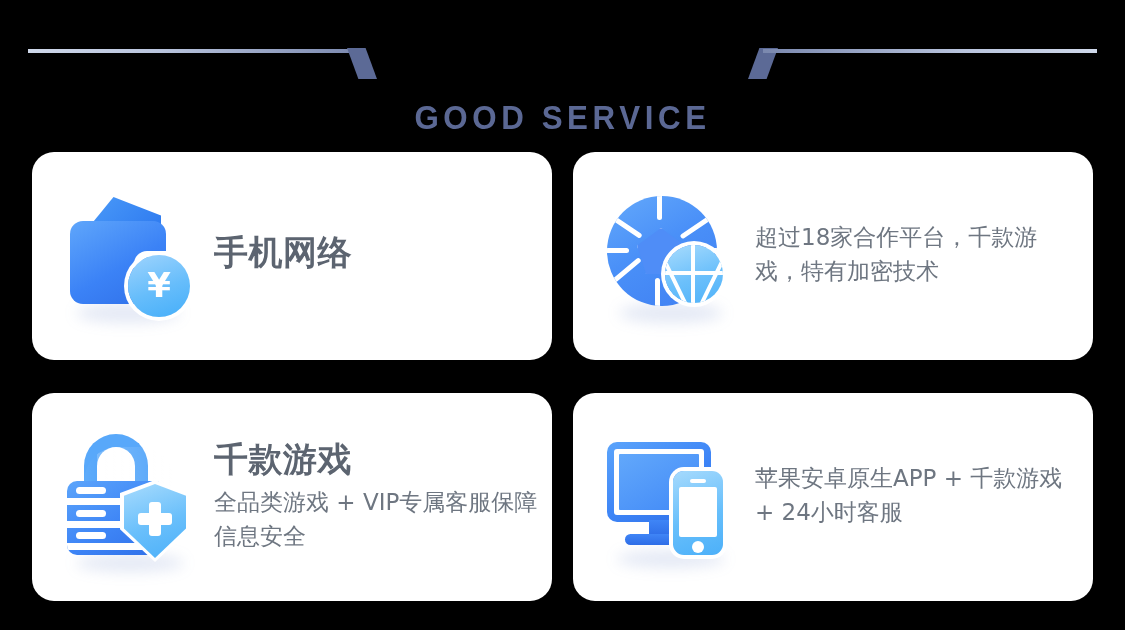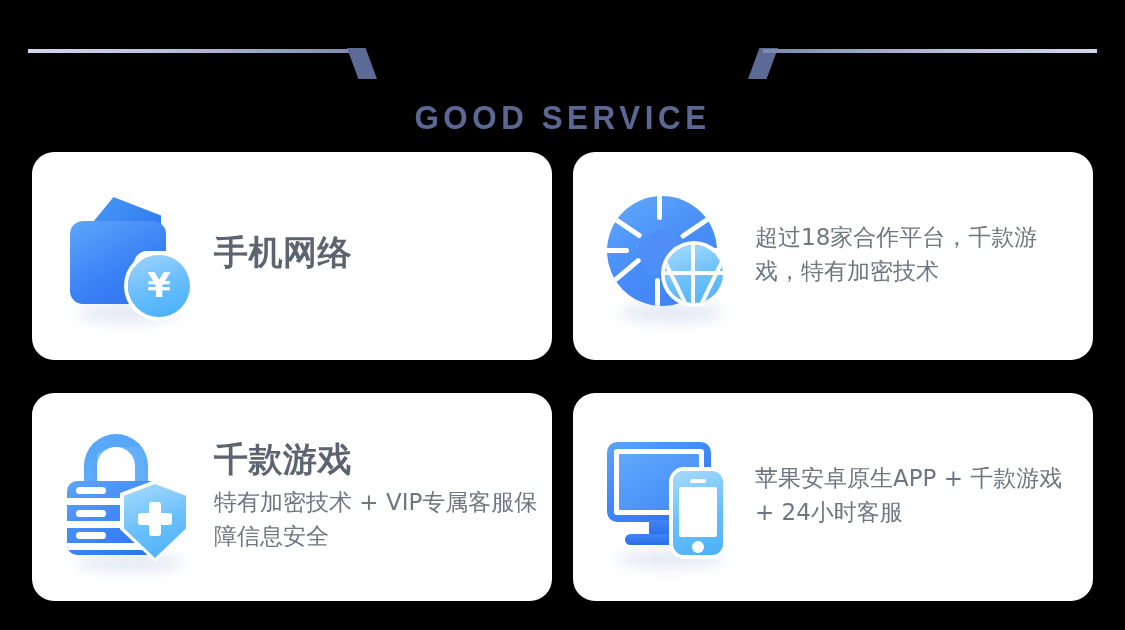--- a/index.html
+++ b/index.html
@@ -437,21 +437,21 @@
         <div class="dash" style="top:29px;"></div>
         <div class="dash" style="top:51px;"></div>
       </div>
       <div class="l-shield-ring"></div>
       <div class="l-shield"></div>
       <div class="l-cross-v"></div>
       <div class="l-cross-h"></div>
     </div>
     <div class="text-wrap">
       <div class="card-title">千款游戏</div>
-      <div class="card-desc">特有加密技术 + VIP专属客服保障信息安全</div>
+      <div class="card-desc">全品类游戏 + VIP专属客服保障信息安全</div>
     </div>
   </div>
 
   <div class="card">
     <div class="icon-wrap">
       <div class="shadow" style="left:14px;top:126px;width:108px;height:18px;"></div>
       <div class="m-outer">
         <div class="m-white">
             <div class="m-screen"></div>
           </div>

